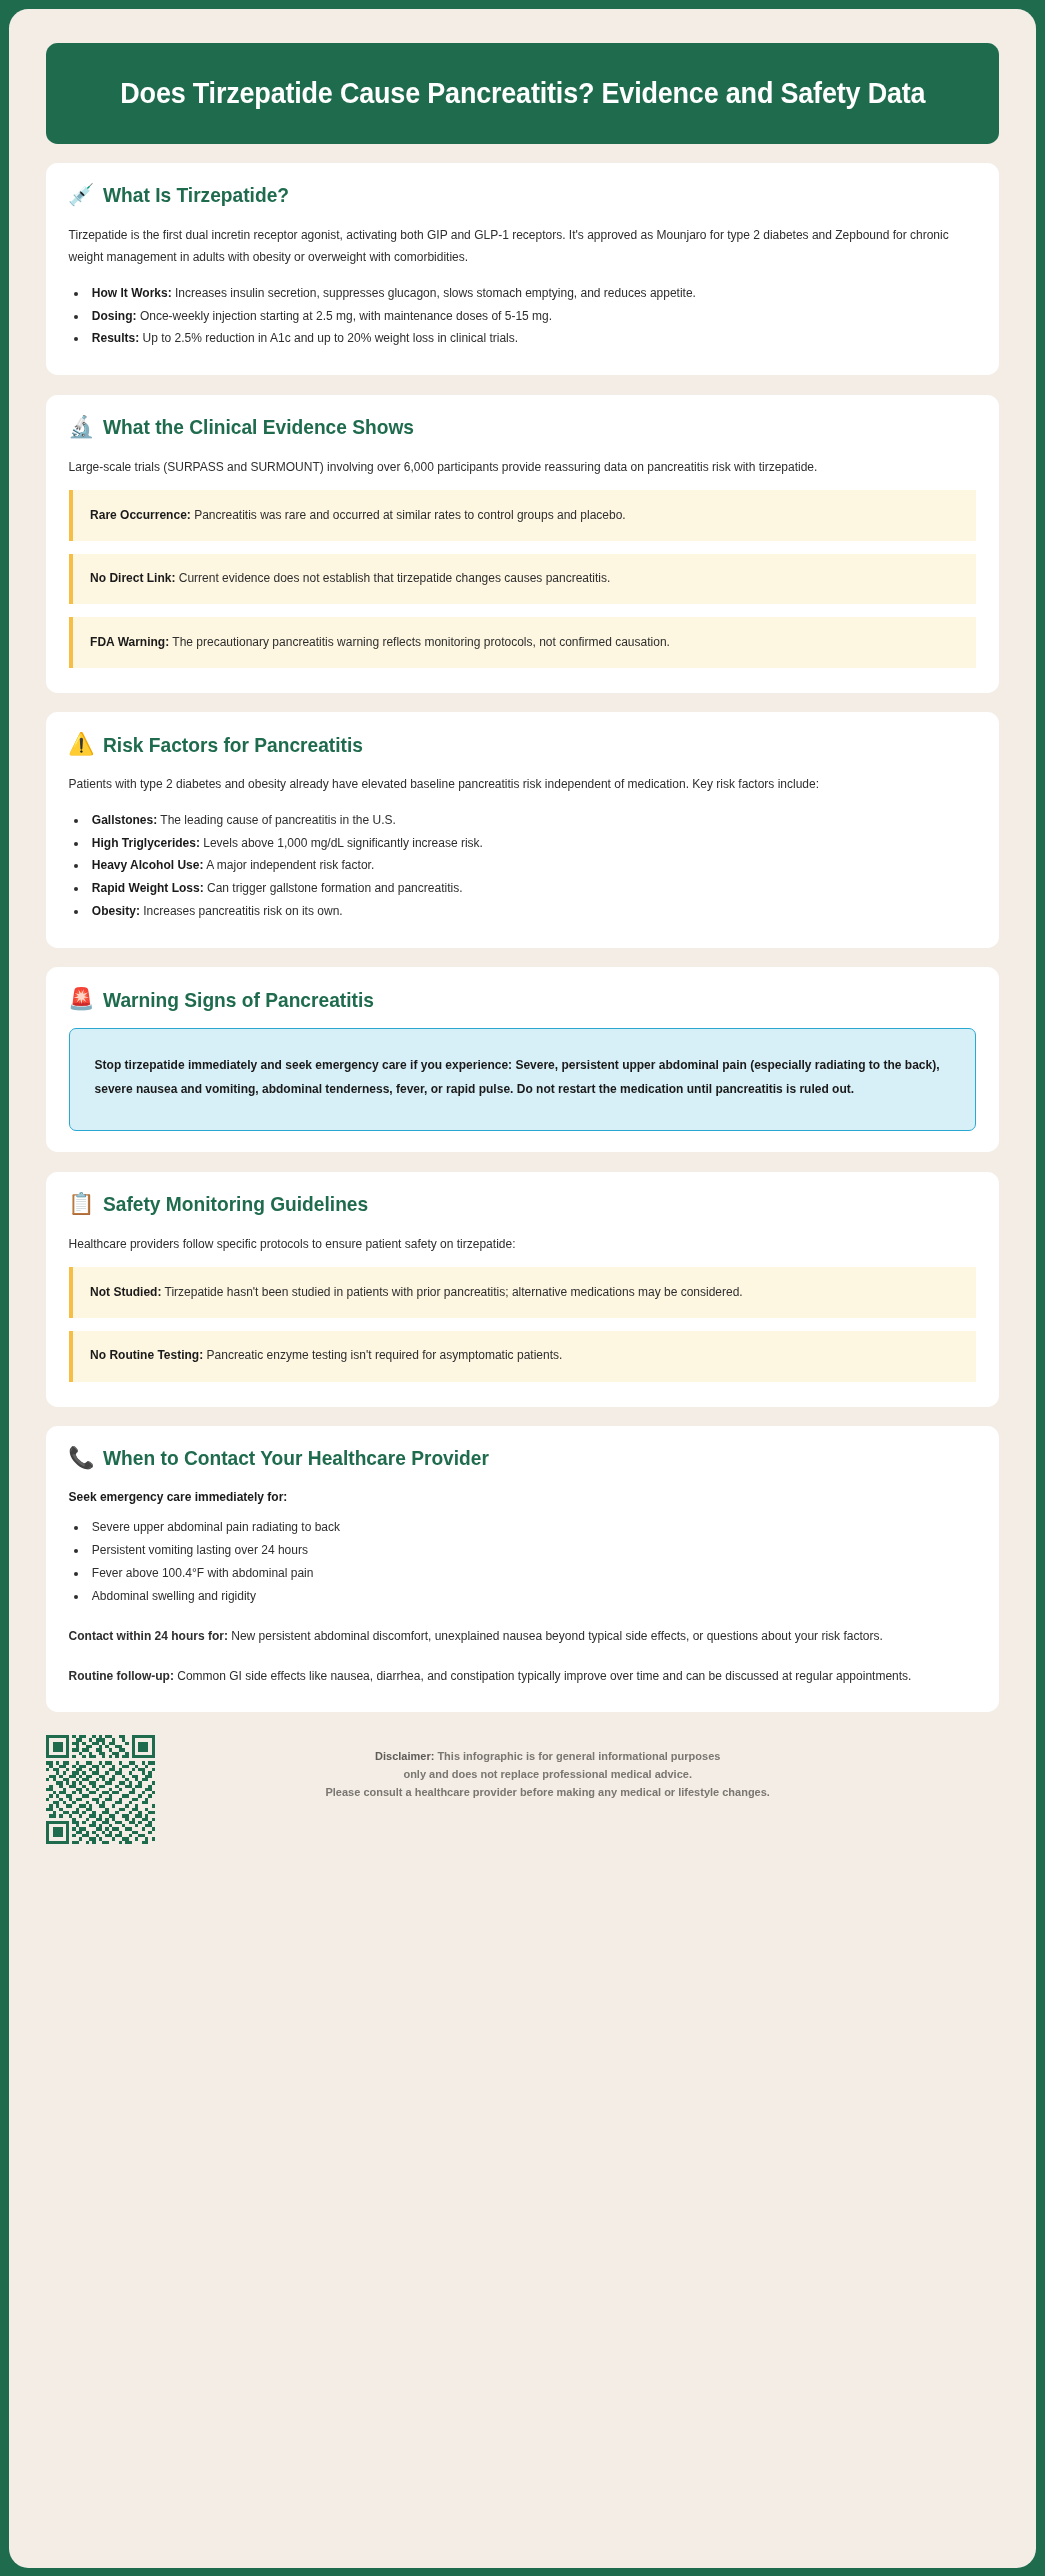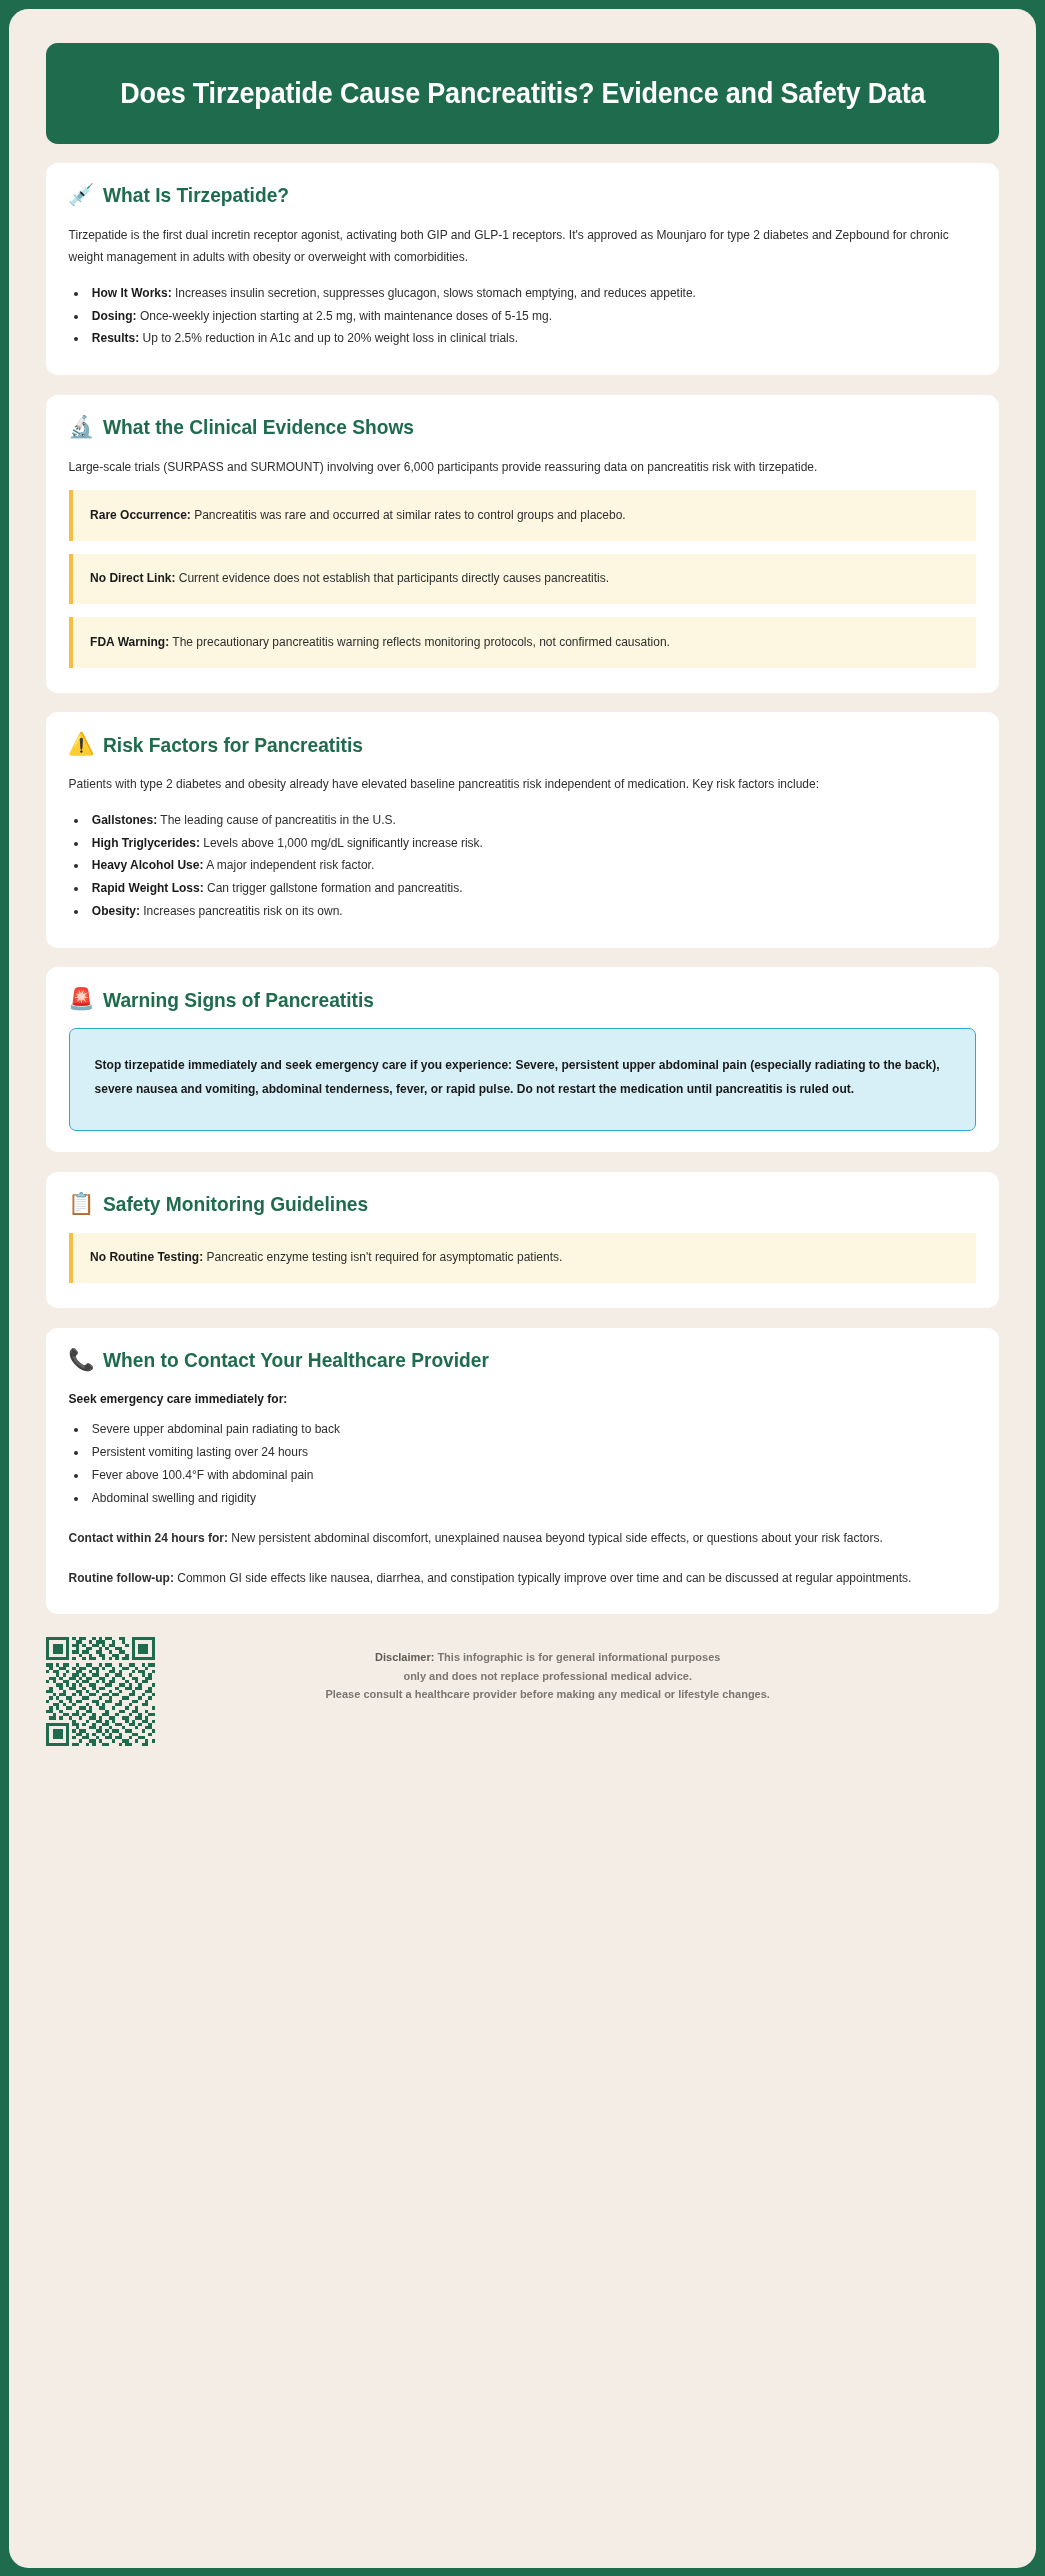--- a/index.html
+++ b/index.html
@@ -176,21 +176,21 @@
     </ul>
   </div>
 
   <div class="card">
     <div class="sec-head">
       <span class="sec-icon">🔬</span>
       <span class="sec-title">What the Clinical Evidence Shows</span>
     </div>
     <p class="body">Large-scale trials (SURPASS and SURMOUNT) involving over 6,000 participants provide reassuring data on pancreatitis risk with tirzepatide.</p>
     <div class="callout"><b>Rare Occurrence:</b> <span>Pancreatitis was rare and occurred at similar rates to control groups and placebo.</span></div>
-    <div class="callout"><b>No Direct Link:</b> <span>Current evidence does not establish that participants directly causes pancreatitis.</span></div>
+    <div class="callout"><b>No Direct Link:</b> <span>Current evidence does not establish that tirzepatide changes causes pancreatitis.</span></div>
     <div class="callout"><b>FDA Warning:</b> <span>The precautionary pancreatitis warning reflects monitoring protocols, not confirmed causation.</span></div>
   </div>
 
   <div class="card">
     <div class="sec-head">
       <span class="sec-icon">⚠️</span>
       <span class="sec-title">Risk Factors for Pancreatitis</span>
     </div>
     <p class="body">Patients with type 2 diabetes and obesity already have elevated baseline pancreatitis risk independent of medication. Key risk factors include:</p>
     <ul class="bullets">
@@ -208,20 +208,22 @@
       <span class="sec-title">Warning Signs of Pancreatitis</span>
     </div>
     <div class="alert">Stop tirzepatide immediately and seek emergency care if you experience: Severe, persistent upper abdominal pain (especially radiating to the back), severe nausea and vomiting, abdominal tenderness, fever, or rapid pulse. Do not restart the medication until pancreatitis is ruled out.</div>
   </div>
 
   <div class="card">
     <div class="sec-head">
       <span class="sec-icon">📋</span>
       <span class="sec-title">Safety Monitoring Guidelines</span>
     </div>
+    <p class="body">Healthcare providers follow specific protocols to ensure patient safety on tirzepatide:</p>
+    <div class="callout"><b>Not Studied:</b> <span>Tirzepatide hasn't been studied in patients with prior pancreatitis; alternative medications may be considered.</span></div>
     <div class="callout"><b>No Routine Testing:</b> <span>Pancreatic enzyme testing isn't required for asymptomatic patients.</span></div>
   </div>
 
   <div class="card">
     <div class="sec-head">
       <span class="sec-icon">📞</span>
       <span class="sec-title">When to Contact Your Healthcare Provider</span>
     </div>
     <p class="lead-bold">Seek emergency care immediately for:</p>
     <ul class="bullets" style="margin-top:8px;">

